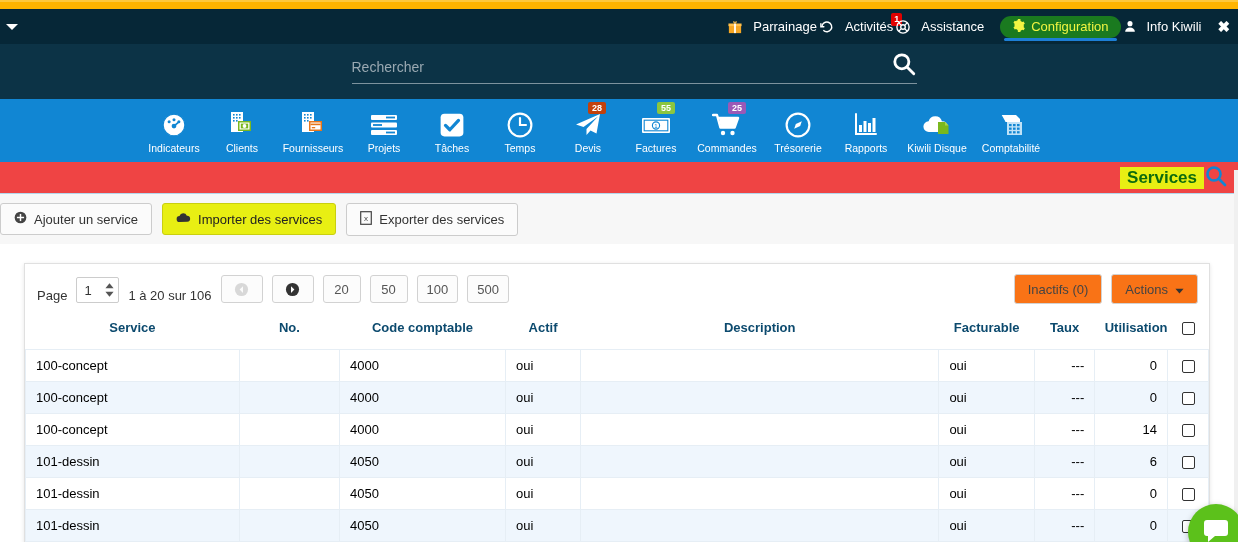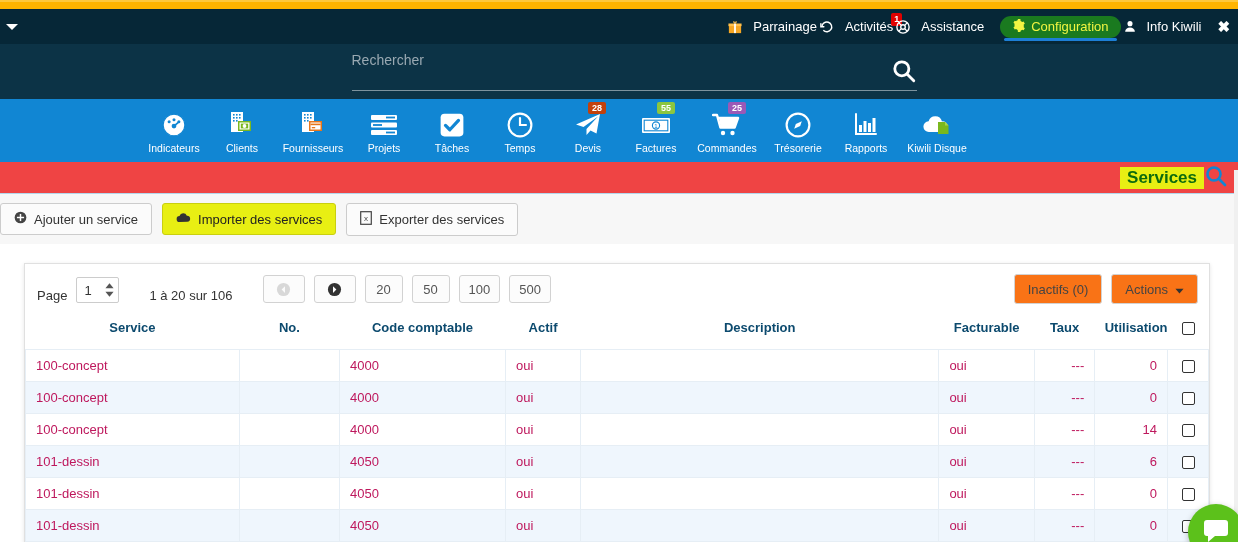--- a/index.html
+++ b/index.html
@@ -48,21 +48,21 @@
   }
   .close-x { color: #fff; font-size: 15px; margin-left: 16px; font-weight: bold; }
 
   
   .searchband {
     height: 55px; background: #0c3346; position: relative;
     display: flex; align-items: center; justify-content: center;
   }
   .search-wrap {
     width: 565px; position: relative; display: flex; align-items: center;
-    border-bottom: 1px solid #7d939e; padding-bottom: 22px;
+    border-bottom: 1px solid #7d939e; padding-bottom: 8px;
     margin-left: 30px;
   }
   .search-input {
     background: transparent; border: none; outline: none;
     color: #d6dde1; font-size: 14px; width: 100%;
     font-family: "Liberation Sans", sans-serif;
   }
   .search-input::placeholder { color: #9aa9b2; }
   .search-mag { position: absolute; right: 0; bottom: 2px; }
 
@@ -122,21 +122,21 @@
   .pager { display: flex; align-items: flex-end; gap: 9px; font-size: 13px; color: #333; }
   .page-spin {
     display: inline-flex; align-items: center; border: 1px solid #cccccc;
     background: #fff; border-radius: 2px; height: 26px; padding: 0 4px 0 7px; gap: 6px;
   }
   .page-spin input {
     width: 15px; border: none; outline: none; font-size: 13px; color: #333;
     font-family: "Liberation Sans", sans-serif; background: transparent;
   }
   .spin-arrows { display: flex; flex-direction: column; gap: 2px; }
-  .range-txt { margin: 0 21px; }
+  .range-txt { margin: 0 0; }
   .pbtn {
     border: 1px solid #d2d2d2; background: #fcfcfc; border-radius: 3px;
     min-width: 38px; height: 28px; font-size: 13px; color: #555;
     display: inline-flex; align-items: center; justify-content: center;
     cursor: pointer; padding: 0 9px;
   }
   .pbtn.arrow { min-width: 42px; }
   .right-actions { display: flex; gap: 9px; }
   .rbtn {
     border: 1px solid #d2d2d2; background: #f97316; border-radius: 3px;
@@ -144,21 +144,21 @@
     display: inline-flex; align-items: center; gap: 7px; cursor: pointer;
   }
 
   
   table.svc { width: 100%; border-collapse: collapse; table-layout: fixed; }
   table.svc thead th {
     color: #0c4a6e; font-size: 13px; font-weight: bold; padding: 6px 10px 14px 10px;
     text-align: center; vertical-align: top;
   }
   table.svc tbody td {
-    font-size: 13px; color: #be185d; padding: 0 10px; height: 32px;
+    font-size: 13px; color: #000000; padding: 0 10px; height: 32px;
     border: 1px solid #e6eef5; white-space: nowrap; overflow: hidden;
   }
   table.svc tbody tr:nth-child(even) td { background: #eff6fd; }
   table.svc tbody tr:nth-child(odd) td { background: #ffffff; }
   .c-right { text-align: right; }
   .c-center { text-align: center; }
   .cbox {
     width: 13px; height: 13px; border: 1.6px solid #333; border-radius: 2px;
     background: #fff; display: inline-block; vertical-align: middle;
   }
@@ -418,20 +418,41 @@
       <div class="nav-ic">
         <svg width="32" height="26" viewBox="0 0 32 26">
             <path d="M8 20a5.4 5.4 0 0 1-.4-10.8A7 7 0 0 1 21 9.4a4.8 4.8 0 0 1 1 10.6z" fill="#fff"></path>
             <path d="M17 10h7l3.5 3.5V22H17z" fill="#7ab81e"></path>
             <path d="M24 10l3.5 3.5H24z" fill="#a7d34f"></path>
           </svg>
       </div>
       <div class="nav-label">Kiwili Disque</div>
     </div>
 
+    <div class="nav-item wide">
+      <div class="nav-ic">
+        <svg width="30" height="26" viewBox="0 0 30 26">
+            <path d="M5 3h15l4 4v3H9z" fill="#fff"></path>
+            <path d="M5 3l4 7" stroke="#1186d3" stroke-width="1.2"></path>
+            <rect x="11" y="10" width="15" height="13" fill="#bfe2f7"></rect>
+            <g fill="#1186d3">
+              <rect x="13" y="12" width="2.6" height="2.2"></rect>
+              <rect x="17" y="12" width="2.6" height="2.2"></rect>
+              <rect x="21" y="12" width="2.6" height="2.2"></rect>
+              <rect x="13" y="15.6" width="2.6" height="2.2"></rect>
+              <rect x="17" y="15.6" width="2.6" height="2.2"></rect>
+              <rect x="21" y="15.6" width="2.6" height="2.2"></rect>
+              <rect x="13" y="19.2" width="2.6" height="2.2"></rect>
+              <rect x="17" y="19.2" width="2.6" height="2.2"></rect>
+              <rect x="21" y="19.2" width="2.6" height="2.2"></rect>
+            </g>
+          </svg>
+      </div>
+      <div class="nav-label">Comptabilité</div>
+    </div>
   </div>
 
   <div class="titleband">
     <span class="page-title">Services</span>
     <span>
       <svg width="24" height="24" viewBox="0 0 24 24" fill="none" stroke="#1186d3" stroke-width="2.6">
           <circle cx="10" cy="10" r="6.5"></circle>
           <path d="M15 15l6 6" stroke-linecap="round"></path>
         </svg>
     </span>

